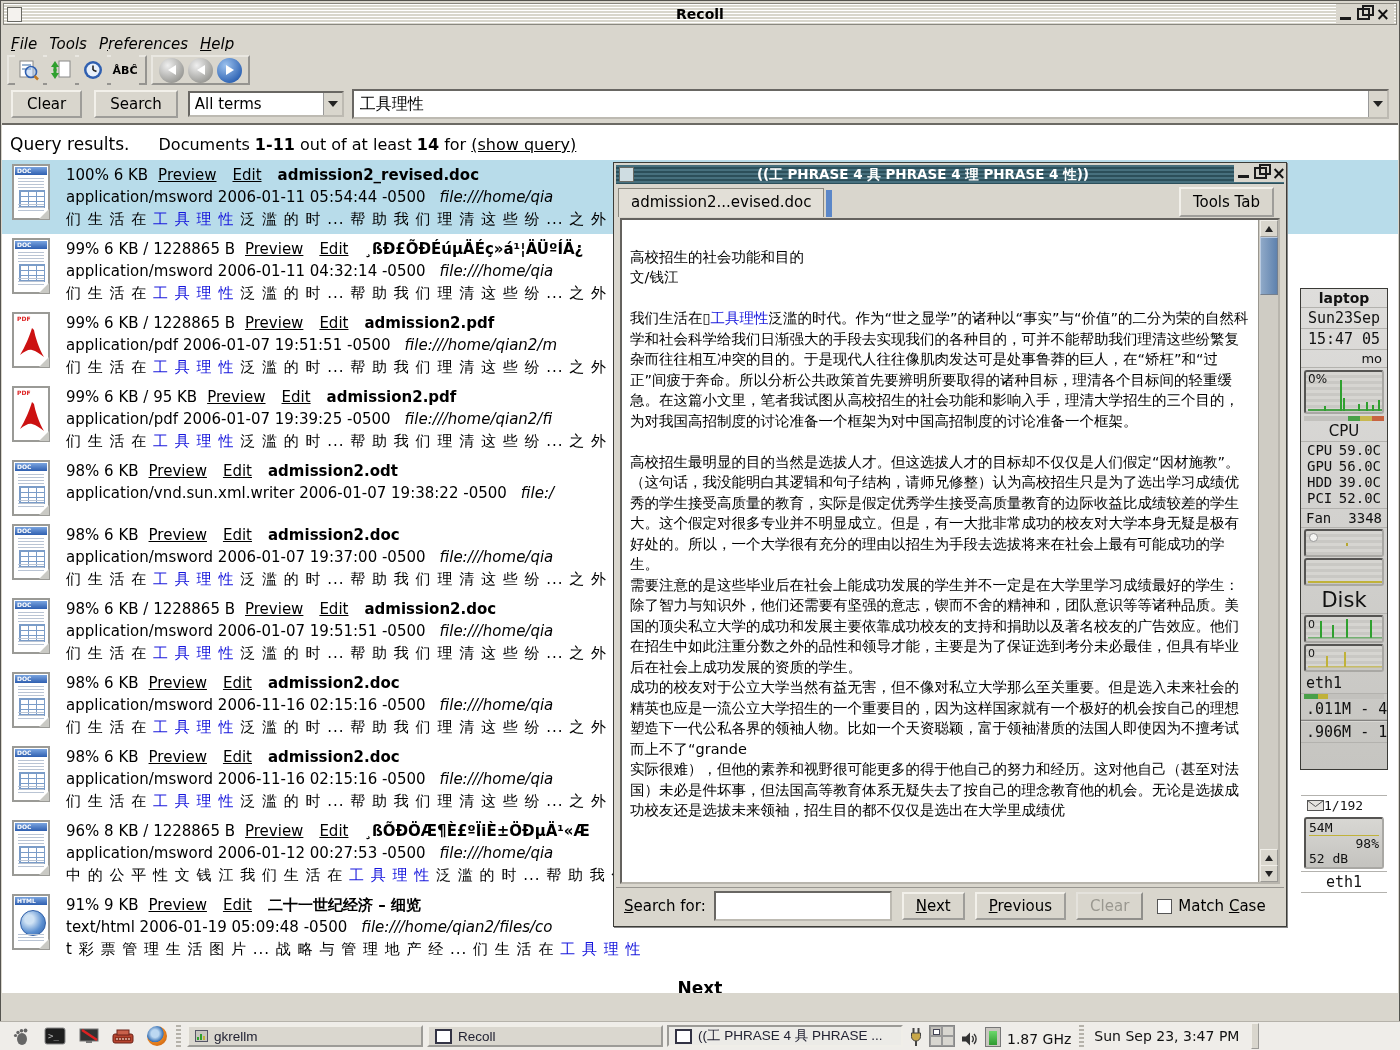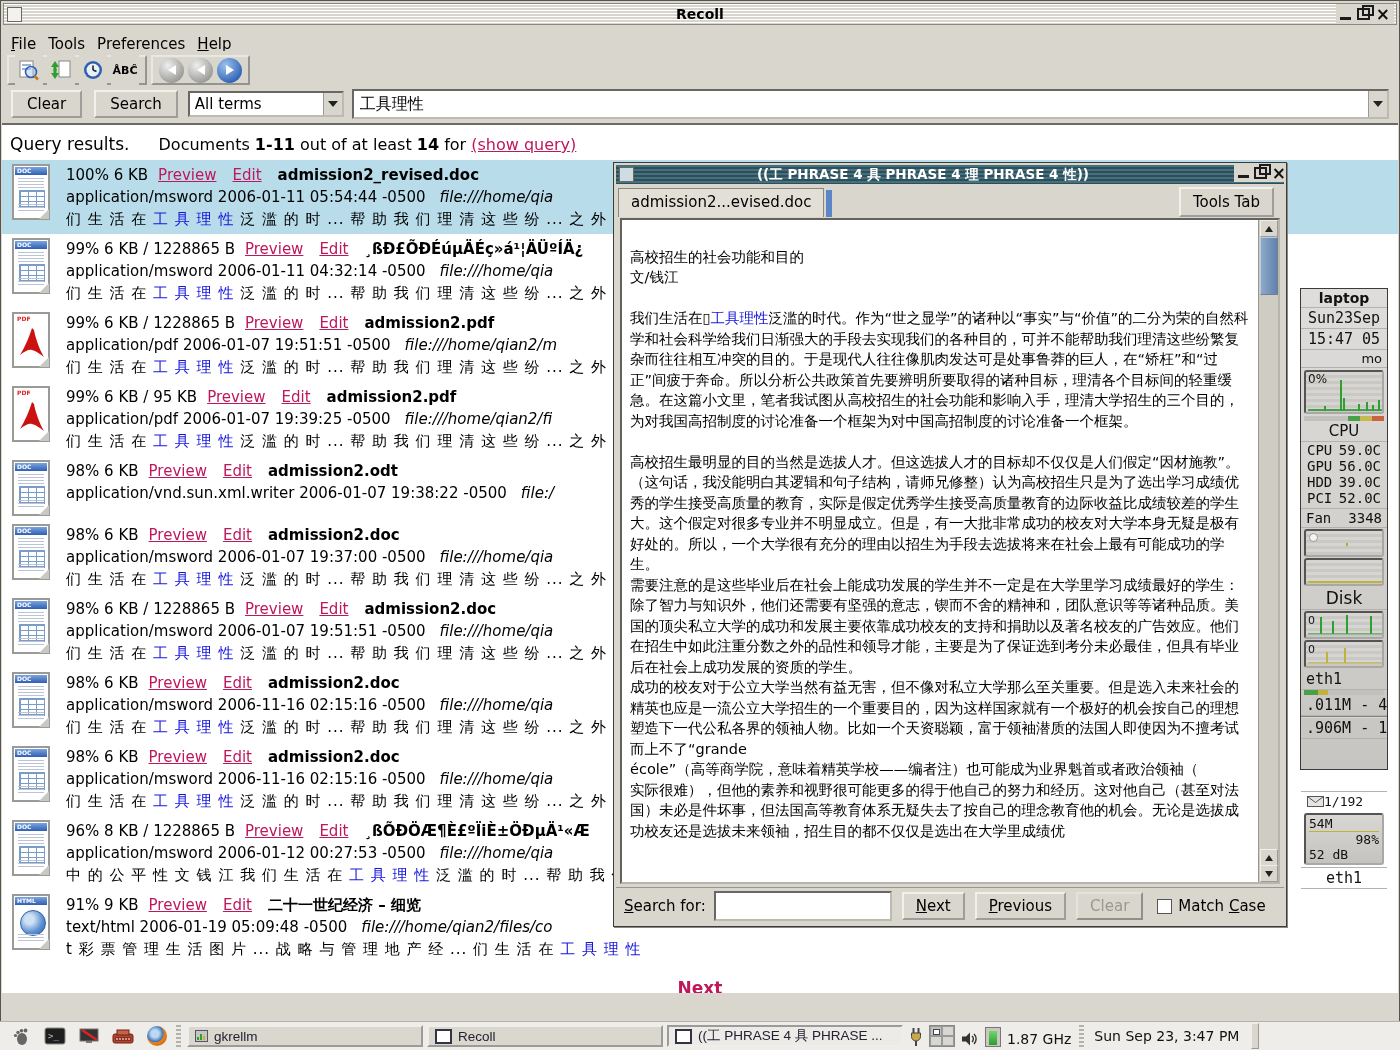--- a/index.html
+++ b/index.html
@@ -8,21 +8,21 @@
   #main-window{position:absolute;left:0;top:0;width:1398px;height:1020px;background:#d9d6cd;border:1px solid #55544f;}
   #main-titlebar{position:absolute;left:2px;top:2px;right:2px;height:20px;background:repeating-linear-gradient(180deg,#ffffff 0 1px,#d8d6cc 1px 3px);border:1px solid #8a8880;display:flex;align-items:center;}
   .tb-appicon{width:13px;height:13px;background:#f4f2ee;border:1px solid #6a6a64;margin-left:3px;}
   #main-title{position:absolute;left:0;right:0;text-align:center;font-weight:bold;font-size:14px;color:#000;}
   .win-btns{position:absolute;right:2px;top:0;height:20px;display:flex;align-items:center;gap:6px;padding:0 4px;background:#d9d6cd;}
   .glyph-min{width:11px;height:3px;background:#1b1b1b;margin-top:8px;}
   .glyph-restore{width:9px;height:8px;border:2px solid #1b1b1b;position:relative;background:#d9d6cd;}
   .glyph-restore:before{content:"";position:absolute;left:3px;top:-5px;width:8px;height:7px;border:2px solid #1b1b1b;}
   .glyph-close{font-size:17px;font-weight:bold;color:#111;line-height:14px;}
   #menubar{position:absolute;left:2px;top:24px;right:2px;height:25px;background:#d9d6cd;display:flex;align-items:center;gap:4px;padding-left:8px;font-size:15px;color:#000;}
-  .menu-item{padding:14px 8px 2px 0;display:inline-block;}
+  .menu-item{padding:14px 8px 2px 0;display:inline-block;font-style:italic;}
   .fl{display:inline-block;}
   .fl::first-letter{text-decoration:underline;}
   #toolbar{position:absolute;left:2px;top:50px;right:2px;height:38px;background:#d9d6cd;display:flex;align-items:center;}
   .tgroup{display:flex;align-items:center;gap:4px;border:2px outset #e9e7e1;padding:3px 6px;margin-left:4px;height:30px;box-sizing:border-box;}
   .tool-btn{width:28px;height:41px;display:flex;align-items:center;justify-content:center;background:#d9d6cd;}
   .nav-circle{width:25px;height:25px;border-radius:50%;display:flex;align-items:center;justify-content:center;background:radial-gradient(circle at 35% 30%,#efefef,#9a9a96 75%,#70706c);}
   .nav-circle.fwd{background:radial-gradient(circle at 35% 30%,#9cc2ee,#2f64b4 75%,#1c4488);}
   .tri-l{width:0;height:0;border-top:5px solid transparent;border-bottom:5px solid transparent;border-right:8px solid #fff;}
   .tri-r{width:0;height:0;border-top:5px solid transparent;border-bottom:5px solid transparent;border-left:8px solid #fff;}
   #searchrow{position:absolute;left:2px;top:88px;right:2px;height:30px;background:#d9d6cd;display:flex;align-items:center;}
@@ -32,21 +32,21 @@
   #mode-combo{margin-left:10px;width:156px;height:26px;background:#fff;border:2px inset #bdbab2;display:flex;align-items:center;justify-content:space-between;font-size:15px;padding-left:5px;box-sizing:border-box;}
   .combo-arrow-btn{width:18px;height:100%;background:#d9d6cd;border-left:1px solid #999;display:flex;align-items:center;justify-content:center;}
   .tri-d{width:0;height:0;border-left:5px solid transparent;border-right:5px solid transparent;border-top:6px solid #222;}
   #query-input-wrap{margin-left:8px;flex:1;height:26px;border:2px inset #bdbab2;background:#fff;display:flex;align-items:center;margin-right:8px;}
   #query-input{flex:1;border:0;outline:0;font-size:16px;font-family:inherit;padding-left:6px;background:transparent;}
   
   #results-area{position:absolute;left:1px;top:122px;right:1px;bottom:28px;background:#fff;overflow:hidden;border-top:2px solid #6c6a64;}
   #results-header{padding:9px 8px 6px 8px;font-size:16px;color:#000;}
   #results-header b{font-weight:bold;}
   .qr-title{font-weight:normal;font-size:17px;margin-right:24px;}
-  a.show-query,a.rlink,#next-link{color:#be185d;text-decoration:underline;cursor:pointer;}
+  a.show-query,a.rlink,#next-link{color:#000000;text-decoration:underline;cursor:pointer;}
   .result-row{display:flex;padding:4px 8px 4px 10px;align-items:flex-start;}
   .result-row.selected{background:#b8dcea;}
   .ficon{width:38px;height:56px;position:relative;margin-right:16px;flex:none;background:#fff;border:2px solid #9a9a96;box-sizing:border-box;}
   .rtext{font-size:15px;line-height:22px;color:#000;white-space:nowrap;}
   .rpct{margin-right:10px;}
   .rlink{margin-right:16px;}
   .rtitle{font-weight:bold;}
   .rline2 .rmeta{margin-right:14px;}
   .rpath{font-style:italic;}
   .snip{letter-spacing:1px;}
@@ -384,21 +384,20 @@
     <div id="preview-text">
         <div class="pline">&nbsp;</div>
         <div class="pline"><span>高校招生的社会功能和目的</span></div>
         <div class="pline"><span>文/钱江</span></div>
         <div class="pline">&nbsp;</div>
         <div class="pline"><span>我们生活在▯</span><span class="hl">工具理性</span><span>泛滥的时代。作为“世之显学”的诸种以“事实”与“价值”的二分为荣的自然科学和社会科学给我们日渐强大的手段去实现我们的各种目的，可并不能帮助我们理清这些纷繁复杂而往往相互冲突的目的。于是现代人往往像肌肉发达可是处事鲁莽的巨人，在“矫枉”和“过正”间疲于奔命。所以分析公共政策首先要辨明所要取得的诸种目标，理清各个目标间的轻重缓急。在这篇小文里，笔者我试图从高校招生的社会功能和影响入手，理清大学招生的三个目的，为对我国高招制度的讨论准备一个框架为对中国高招制度的讨论准备一个框架。</span></div>
         <div class="pline">&nbsp;</div>
         <div class="pline"><span>高校招生最明显的目的当然是选拔人才。但这选拔人才的目标却不仅仅是人们假定“因材施教”。（这句话，我没能明白其逻辑和句子结构，请师兄修整）认为高校招生只是为了选出学习成绩优秀的学生接受高质量的教育，实际是假定优秀学生接受高质量教育的边际收益比成绩较差的学生大。这个假定对很多专业并不明显成立。但是，有一大批非常成功的校友对大学本身无疑是极有好处的。所以，一个大学很有充分的理由以招生为手段去选拔将来在社会上最有可能成功的学生。</span></div>
         <div class="pline"><span>需要注意的是这些毕业后在社会上能成功发展的学生并不一定是在大学里学习成绩最好的学生：除了智力与知识外，他们还需要有坚强的意志，锲而不舍的精神和，团队意识等等诸种品质。美国的顶尖私立大学的成功和发展主要依靠成功校友的支持和捐助以及著名校友的广告效应。他们在招生中如此注重分数之外的品性和领导才能，主要是为了保证选到考分未必最佳，但具有毕业后在社会上成功发展的资质的学生。</span></div>
         <div class="pline"><span>成功的校友对于公立大学当然有益无害，但不像对私立大学那么至关重要。但是选入未来社会的精英也应是一流公立大学招生的一个重要目的，因为这样国家就有一个极好的机会按自己的理想塑造下一代公私各界的领袖人物。比如一个天资聪颖，富于领袖潜质的法国人即使因为不擅考试而上不了“grande</span></div>
-        <div class="pline"><span>école”（高等商学院，意味着精英学校——编者注）也可能成为业界魁首或者政治领袖（</span></div>
         <div class="pline"><span>实际很难），但他的素养和视野很可能更多的得于他自己的努力和经历。这对他自己（甚至对法国）未必是件坏事，但法国高等教育体系无疑失去了按自己的理念教育他的机会。无论是选拔成功校友还是选拔未来领袖，招生目的都不仅仅是选出在大学里成绩优</span></div>
       </div>
     <div id="pv-scrollbar">
       <div class="sb-arrow" style="top:0">
           <span class="tri-u-s"></span>
         </div>
       <div id="sb-thumb"></div>
       <div class="sb-arrow" style="bottom:16px">
           <span class="tri-u-s"></span>
         </div>
@@ -473,21 +472,21 @@
       <span style="position:absolute;left:3px;top:2px;width:7px;height:7px;border-radius:50%;background:#f4f4f2;border:1px solid #999"></span>
       <svg width="80" height="20" style="position:absolute;left:0;bottom:0">
         <rect x="40" y="8" width="2" height="3" fill="#b8a830"></rect>
       </svg>
     </div>
   <div class="gk-smallchart">
       <svg width="80" height="20" style="position:absolute;left:0;bottom:0">
         <rect x="2" y="17" width="76" height="2" fill="#c0b23a"></rect>
       </svg>
     </div>
-  <div class="gk-row gk-center" style="font-size:17px">
+  <div class="gk-row gk-center" style="font-size:21px">
       <span>Disk</span>
     </div>
   <div class="gk-smallchart">
     <span class="lbl">0</span>
     <svg width="80" height="24" style="position:absolute;left:0;bottom:0">
         <rect x="14" y="4" width="2" height="17" fill="#2fa02f"></rect>
         <rect x="26" y="8" width="2" height="13" fill="#2fa02f"></rect>
         <rect x="40" y="2" width="2" height="19" fill="#2fa02f"></rect>
         <rect x="64" y="3" width="2" height="18" fill="#2fa02f"></rect>
         <rect x="2" y="20" width="76" height="1.5" fill="#49a049" opacity=".7"></rect>

